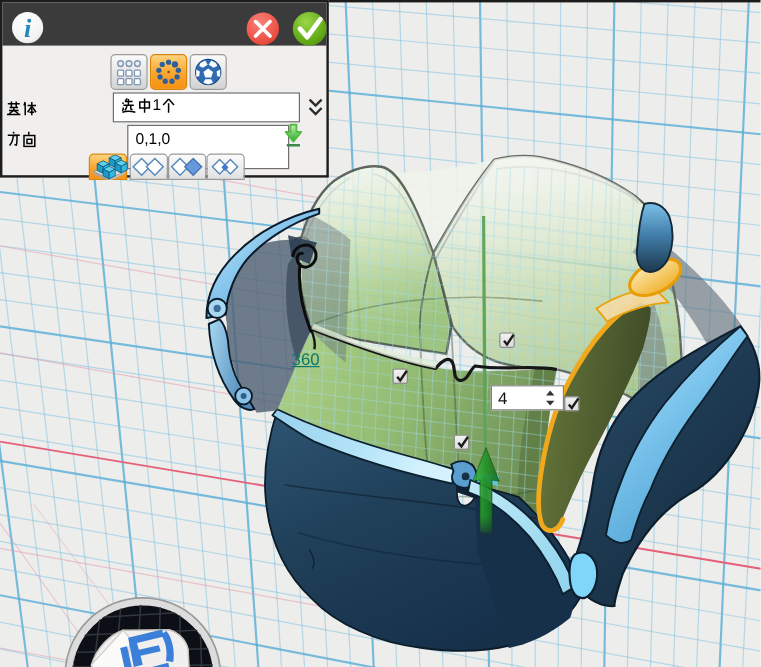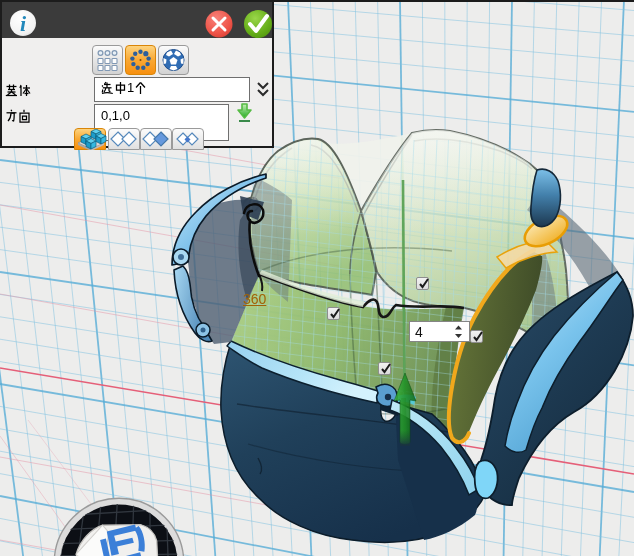--- a/index.html
+++ b/index.html
@@ -17,21 +17,21 @@
 .lbl{position:absolute;font-size:13px;color:#000;}
 .bbtn{position:absolute;width:32px;height:22px;border:1px solid #9a9a9a;border-radius:4px 4px 0 0;
   background:linear-gradient(#fbfbfb,#e0e0e0);box-sizing:border-box;}
 .bbtn.orange{background:linear-gradient(#fdd37e,#f9a833 50%,#f79010);border-color:#d98508;}
 .cb{position:absolute;width:13px;height:13px;background:linear-gradient(#f2f2f2,#dcdcdc);border:1px solid #8e8e8e;
   box-sizing:border-box;z-index:6;border-radius:2px;}
 #spin{position:absolute;left:409px;top:321px;width:61px;height:21px;background:#fff;
   border:1px solid #858585;box-sizing:border-box;z-index:6;}
 #spin .num{position:absolute;left:5px;top:2px;font-size:14px;color:#111;}
 
-#t360{position:absolute;left:243px;top:291px;font-size:14px;color:#a16207;z-index:1;text-decoration:underline;}
+#t360{position:absolute;left:243px;top:291px;font-size:14px;color:#0f766e;z-index:1;text-decoration:underline;}
 </style>
 </head>
 <body>
 <div id="stage">
   <svg id="scene" width="634" height="556" style="position:absolute;left:0;top:0;z-index:0">
 
 <defs>
 <linearGradient id="gpetal" x1="0" y1="0" x2="0.3" y2="1">
  <stop offset="0" stop-color="#edf2e8" stop-opacity="0.85"></stop>
  <stop offset="0.45" stop-color="#c2dda4" stop-opacity="0.8"></stop>
@@ -557,21 +557,21 @@
             <path d="M6,4 C6,7 5,10 3,12.2"></path>
             <path d="M6.2,4 H9.2 C9.2,8 9.2,10.5 8.6,12 L7,11.5"></path>
           </g>
         </svg><svg width="13" height="14" viewBox="0 0 13 14" style="vertical-align:top">
           <g fill="none" stroke="#000" stroke-width="1.25">
             <path d="M6,0.8 V3.2"></path>
             <path d="M2,4 H11 V13 H2 Z"></path>
             <path d="M4.5,7 H8.5 V10.5 H4.5 Z"></path>
           </g>
         </svg></div>
-    <div class="fld" style="left:92px;top:102px;width:135px;height:37px">0,1,0</div>
+    <div class="fld" style="left:104px;top:102px;width:135px;height:37px">0,1,0</div>
     <svg width="20" height="22" style="position:absolute;left:233px;top:100px;z-index:11">
         <path d="M7,2 L12,2 L12,8 L16,8 L9.5,16 L3,8 L7,8 Z" fill="url(#gag)" stroke="#55bb44" stroke-width="1.6" stroke-linejoin="round"></path>
         <line x1="4" y1="19" x2="15" y2="19" stroke="#3a8a4a" stroke-width="2"></line>
         <defs>
           <linearGradient id="gag" x1="0" y1="0" x2="0" y2="1">
             <stop offset="0" stop-color="#c8f0b8"></stop>
             <stop offset="1" stop-color="#22aa22"></stop>
           </linearGradient>
         </defs>
       </svg>

